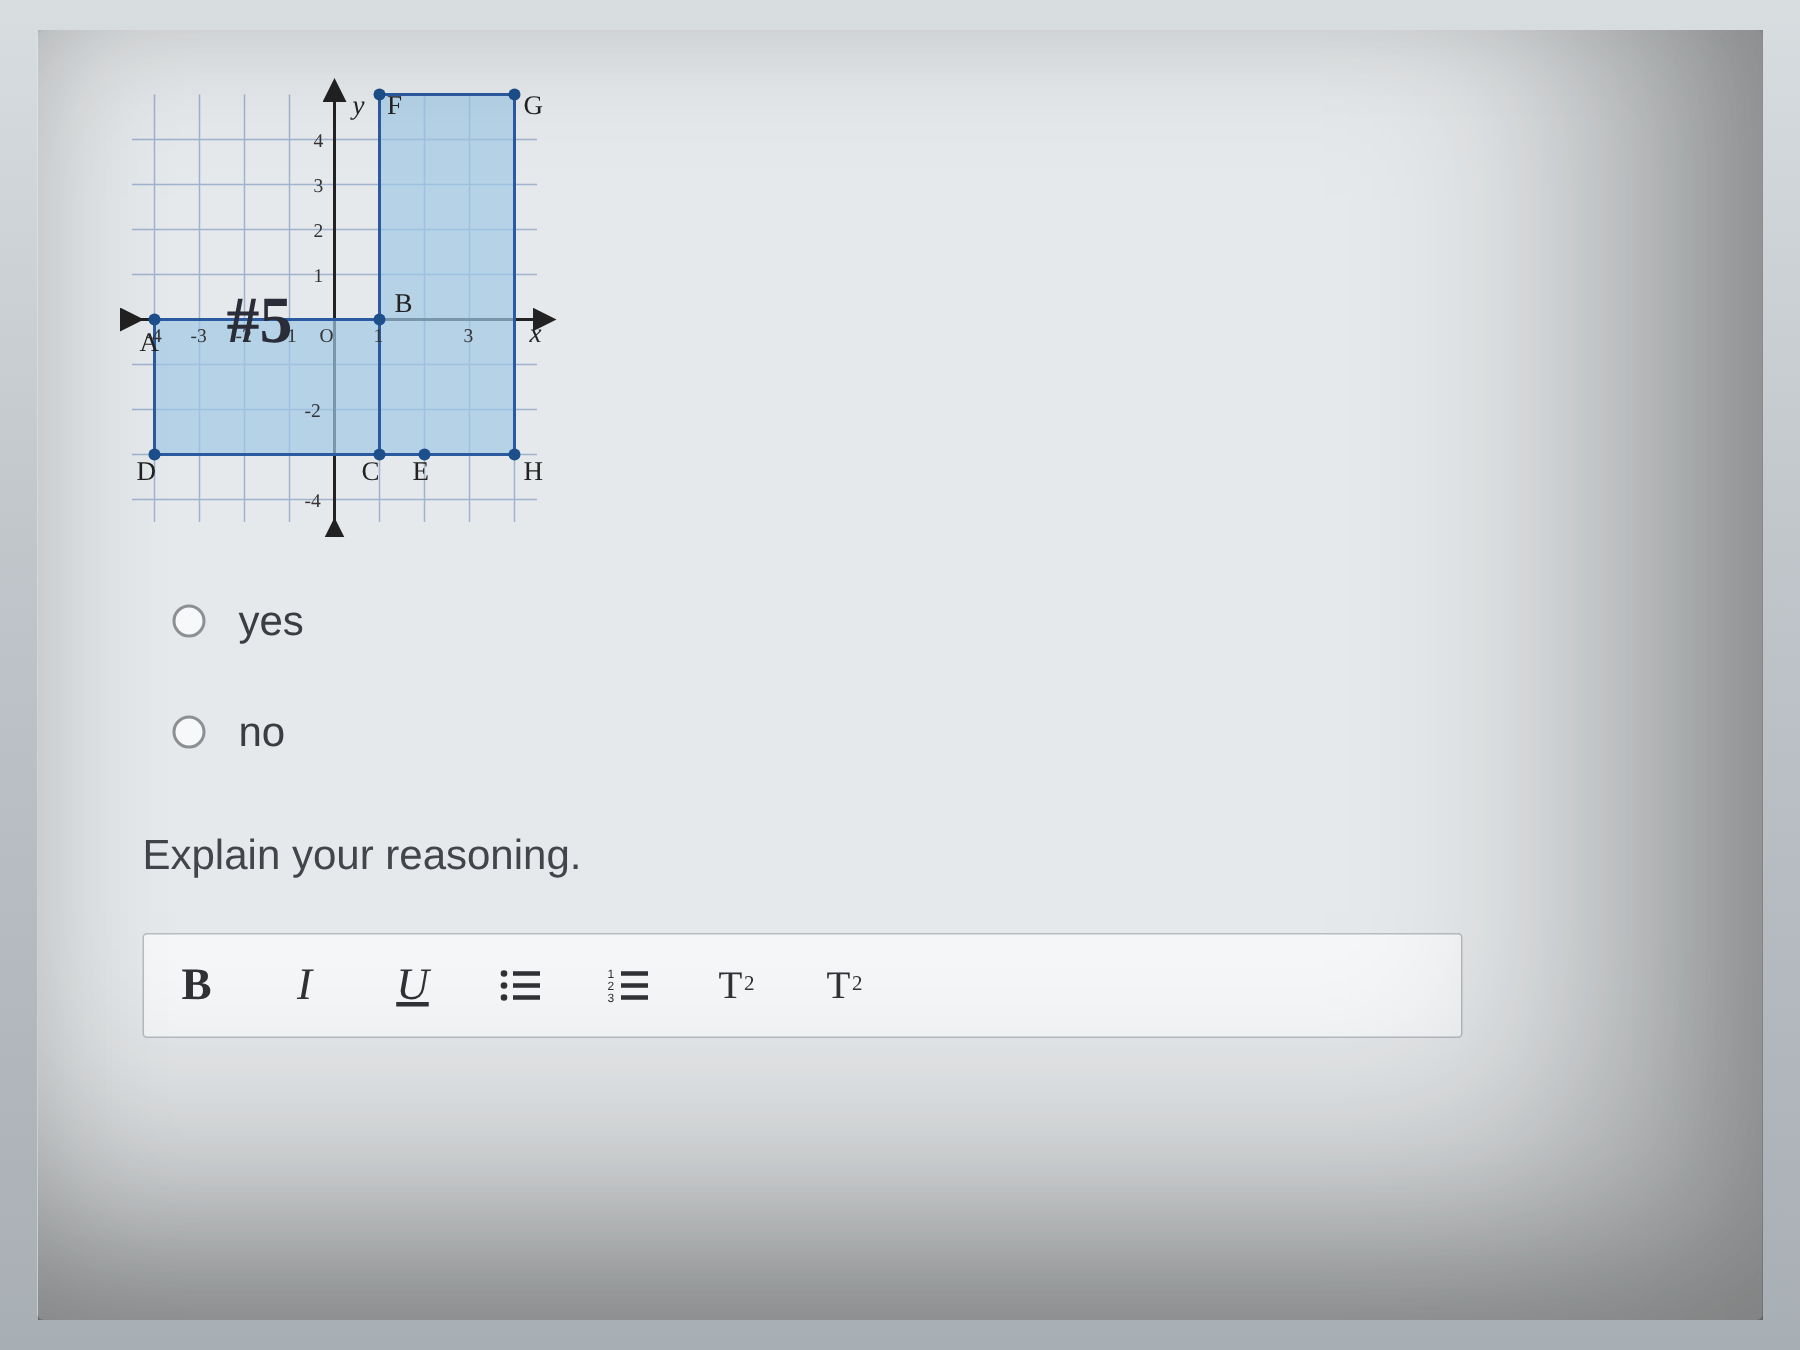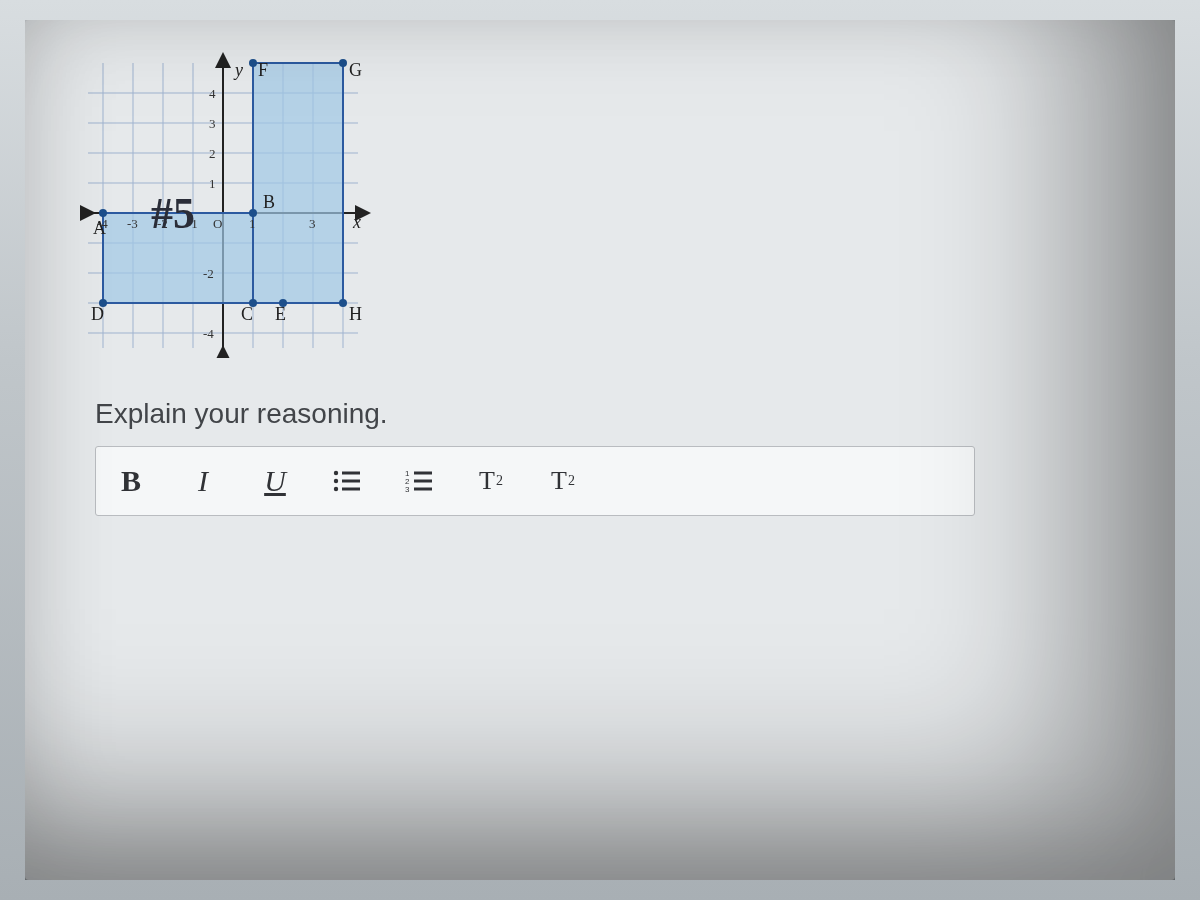--- a/index.html
+++ b/index.html
@@ -60,21 +60,21 @@
     background: #f7f8f9;
   }
   .option-label {
     font-size: 28px;
     color: #3a3d42;
   }
   .explain-prompt {
     font-size: 28px;
     color: #424549;
     margin-left: 60px;
-    margin-bottom: 16px;
+    margin-bottom: 36px;
   }
   .editor {
     margin-left: 60px;
     margin-right: 180px;
     background: #f5f7f8;
     border: 1px solid #b9bcc0;
     border-radius: 3px;
     padding: 18px 20px;
     display: flex;
     gap: 42px;
@@ -189,20 +189,30 @@
           <text x="156" y="50">4</text>
 
           <text x="150" y="230">-2</text>
           <text x="150" y="290">-4</text>
         </g>
       </g>
     </svg>
     <div class="overlay-num">#5</div>
   </div>
 
+  <div class="options">
+    <div class="option">
+      <span class="radio"></span>
+      <span class="option-label">yes</span>
+    </div>
+    <div class="option">
+      <span class="radio"></span>
+      <span class="option-label">no</span>
+    </div>
+  </div>
 
   <div class="explain-prompt">Explain your reasoning.</div>
 
   <div class="editor">
     <span class="tbtn bold">B</span>
     <span class="tbtn italic-btn">I</span>
     <span class="tbtn underline">U</span>
     <span class="tbtn list-icon">
       <svg width="28" height="24" viewBox="0 0 28 24">
         <g fill="#303236">

